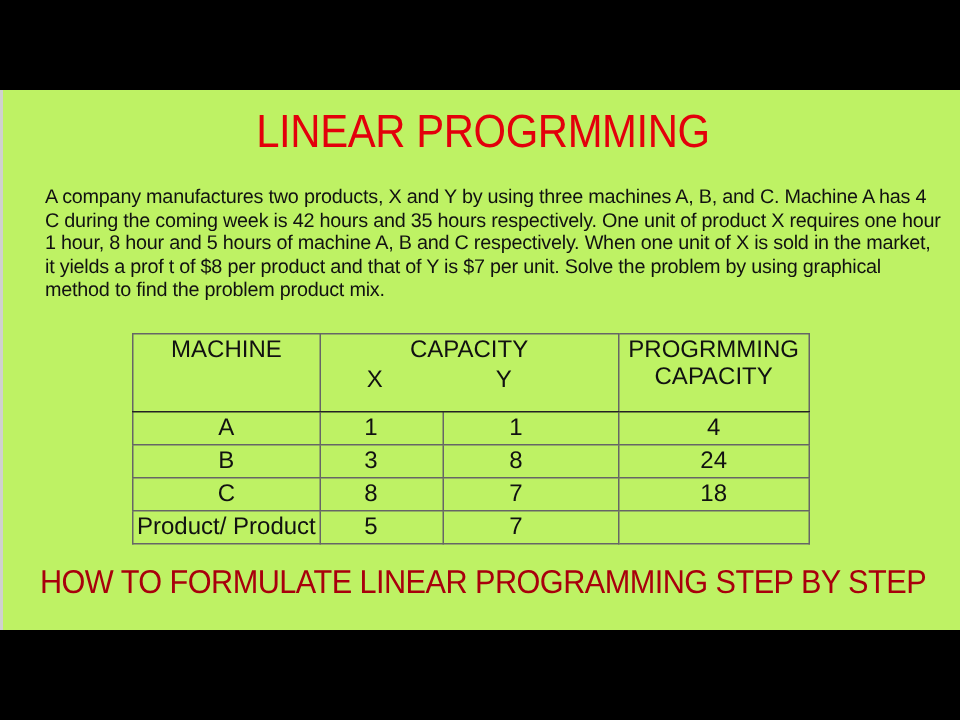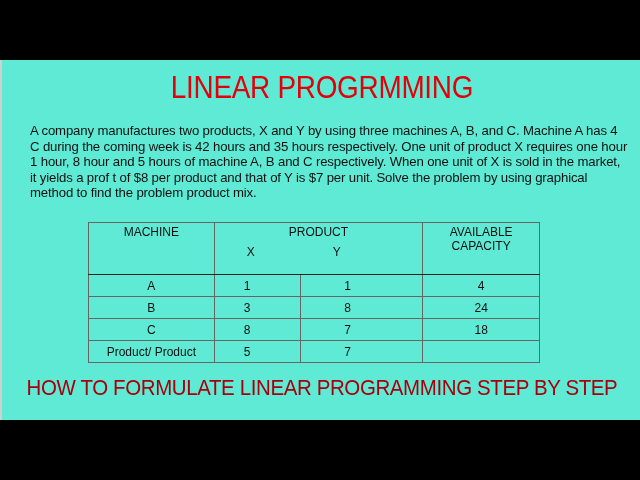--- a/index.html
+++ b/index.html
@@ -20,21 +20,21 @@
     .bottom-bar {
       position: absolute;
       left: 0; top: 420px;
       width: 640px; height: 60px;
       background: #000000;
     }
     .slide {
       position: absolute;
       left: 0; top: 60px;
       width: 640px; height: 360px;
-      background: #5eead4;
+      background: #bef264;
       border-left: 2px solid #d0d0d0;
       box-sizing: border-box;
     }
     .title {
       position: absolute;
       left: 0; top: 11px;
       width: 640px;
       text-align: center;
       color: #e3000b;
       font-size: 31px;
@@ -53,21 +53,21 @@
       line-height: 15.6px;
       letter-spacing: -0.15px;
       margin: 16px;
     }
     .problem span { display: block; white-space: nowrap; }
     .lp-table {
       position: absolute;
       left: 86px; top: 162px;
       width: 452px;
       border-collapse: collapse;
-      font-size: 12px;
+      font-size: 16px;
       color: #111111;
     }
     .lp-table td {
       border: 1px solid #666666;
       padding: 0;
       text-align: center;
       height: 21px;
       vertical-align: middle;
     }
     .lp-table .c-machine { width: 146px; }
@@ -131,26 +131,26 @@
     <span>method to find the problem product mix.</span>
   </p>
 
   <table class="lp-table">
     <tbody>
         <tr class="header-row">
       <td class="c-machine">
         <span class="hdr-top">MACHINE</span>
       </td>
       <td class="c-x product-head" colspan="2">
-        <span class="product-label">PRODUCT</span>
+        <span class="product-label">CAPACITY</span>
         <span class="sub-x">X</span>
         <span class="sub-y">Y</span>
       </td>
       <td class="c-cap">
-        <span class="hdr-top">AVAILABLE CAPACITY</span>
+        <span class="hdr-top">PROGRMMING CAPACITY</span>
       </td>
     </tr>
     <tr>
       <td class="c-machine">A</td>
       <td class="c-x left-align-x">1</td>
       <td class="c-y y-cell">1</td>
       <td class="c-cap">4</td>
     </tr>
     <tr>
       <td class="c-machine">B</td>

